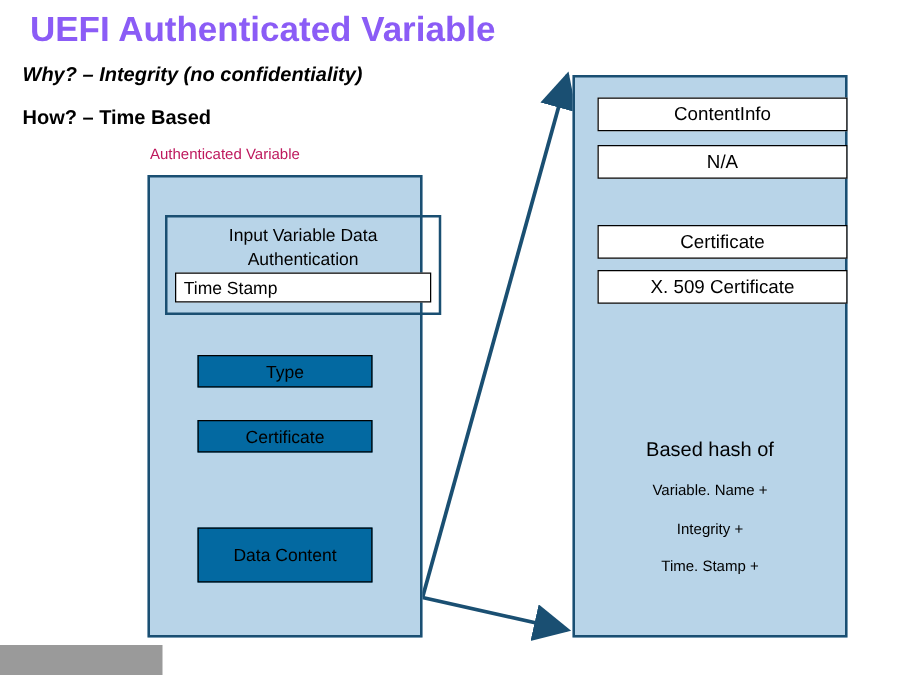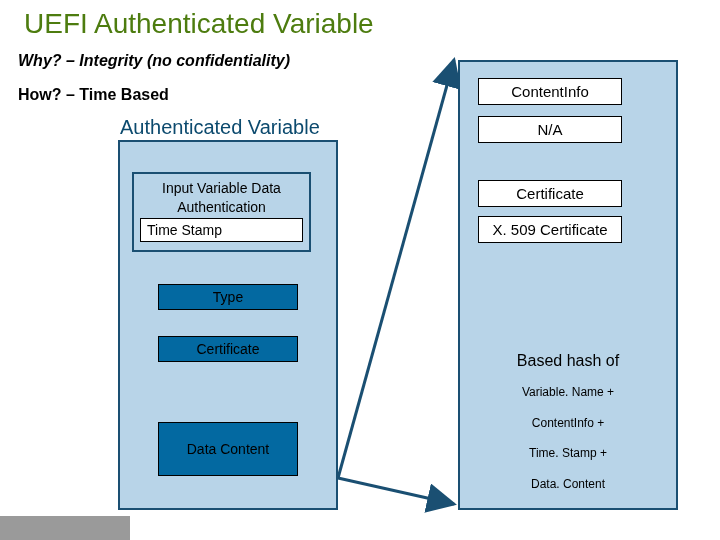--- a/index.html
+++ b/index.html
@@ -6,27 +6,27 @@
   body {
     width: 720px;
     height: 540px;
     background: #fff;
     font-family: Arial, Helvetica, sans-serif;
     position: relative;
     overflow: hidden;
   }
   .title {
     font-size: 28px;
-    font-weight: normal;
-    color: #4d7c0f;
+    font-weight: bold;
+    color: #8b5cf6;
     padding: 8px 0 0 24px;
   }
   .column-label {
-    font-size: 20px;
-    color: #0c4a6e;
+    font-size: 12px;
+    color: #be185d;
   }
   
   svg.arrows {
     position: absolute;
     left: 0; top: 0;
     width: 720px; height: 540px;
     pointer-events: none;
   }
   
   .big-left {
@@ -45,21 +45,21 @@
     width: 220px;
     height: 450px;
     background: #b8d4e8;
     border: 2px solid #1a4f72;
   }
   
   .auth-group {
     position: absolute;
     left: 132px;
     top: 172px;
-    width: 179px;
+    width: 221px;
     padding: 6px 6px 8px 6px;
     border: 2px solid #1a4f72;
     text-align: center;
   }
   .auth-group .hdr {
     font-size: 14px;
     line-height: 1.2;
     margin-bottom: 2px;
   }
   .inner-box {
@@ -74,26 +74,26 @@
     left: 158px;
     width: 140px;
     background: #0369a1;
     border: 1px solid #000;
     font-size: 14px;
     text-align: center;
     padding: 4px 4px;
   }
   .type-box   { top: 284px; }
   .cert-box-l { top: 336px; }
-  .data-box   { top: 422px; height: 54px; display:flex; align-items:center; justify-content:center; }
+  .data-box   { top: 422px; height: 44px; display:flex; align-items:center; justify-content:center; }
   
   .r-box {
     position: absolute;
     left: 478px;
-    width: 144px;
+    width: 200px;
     background: #fff;
     border: 1px solid #000;
     font-size: 15px;
     text-align: center;
     padding: 4px 6px;
   }
   .r-ci   { top: 78px; }
   .r-na   { top: 116px; }
   .r-cert { top: 180px; }
   .r-x509 { top: 216px; }
@@ -158,18 +158,17 @@
 <div class="left-box data-box">Data Content</div>
 
 <div class="r-box r-ci">ContentInfo</div>
 <div class="r-box r-na">N/A</div>
 <div class="r-box r-cert">Certificate</div>
 <div class="r-box r-x509">X. 509 Certificate</div>
 
 <div class="r-signed">
   <div class="line1">Based hash of</div>
   <div class="small">Variable. Name +</div>
-  <div class="small">ContentInfo +</div>
+  <div class="small">Integrity +</div>
   <div class="small">Time. Stamp +</div>
-  <div class="small">Data. Content</div>
 </div>
 
 <div class="footer-bar"></div>
 
 </body></html>

